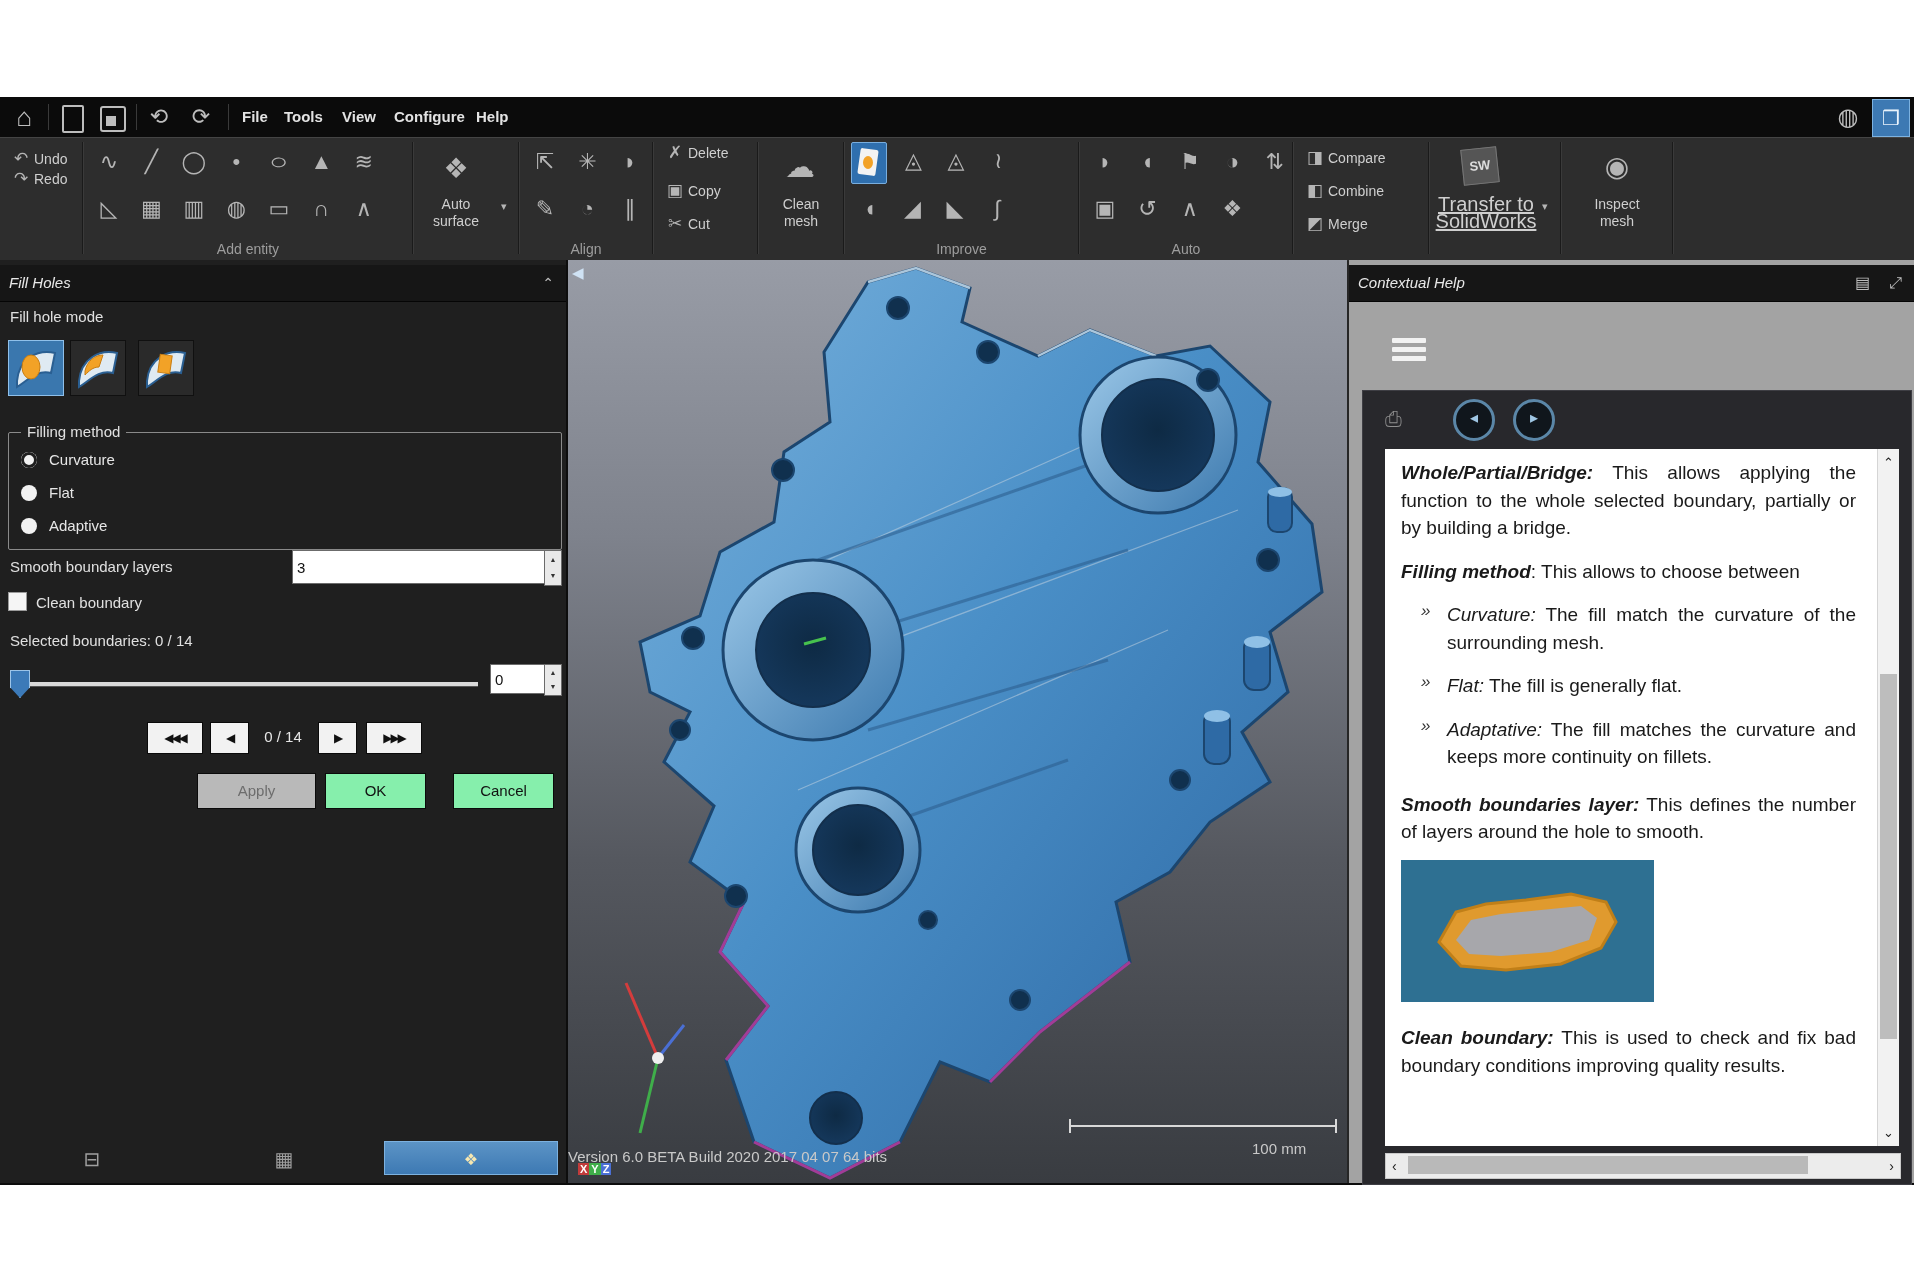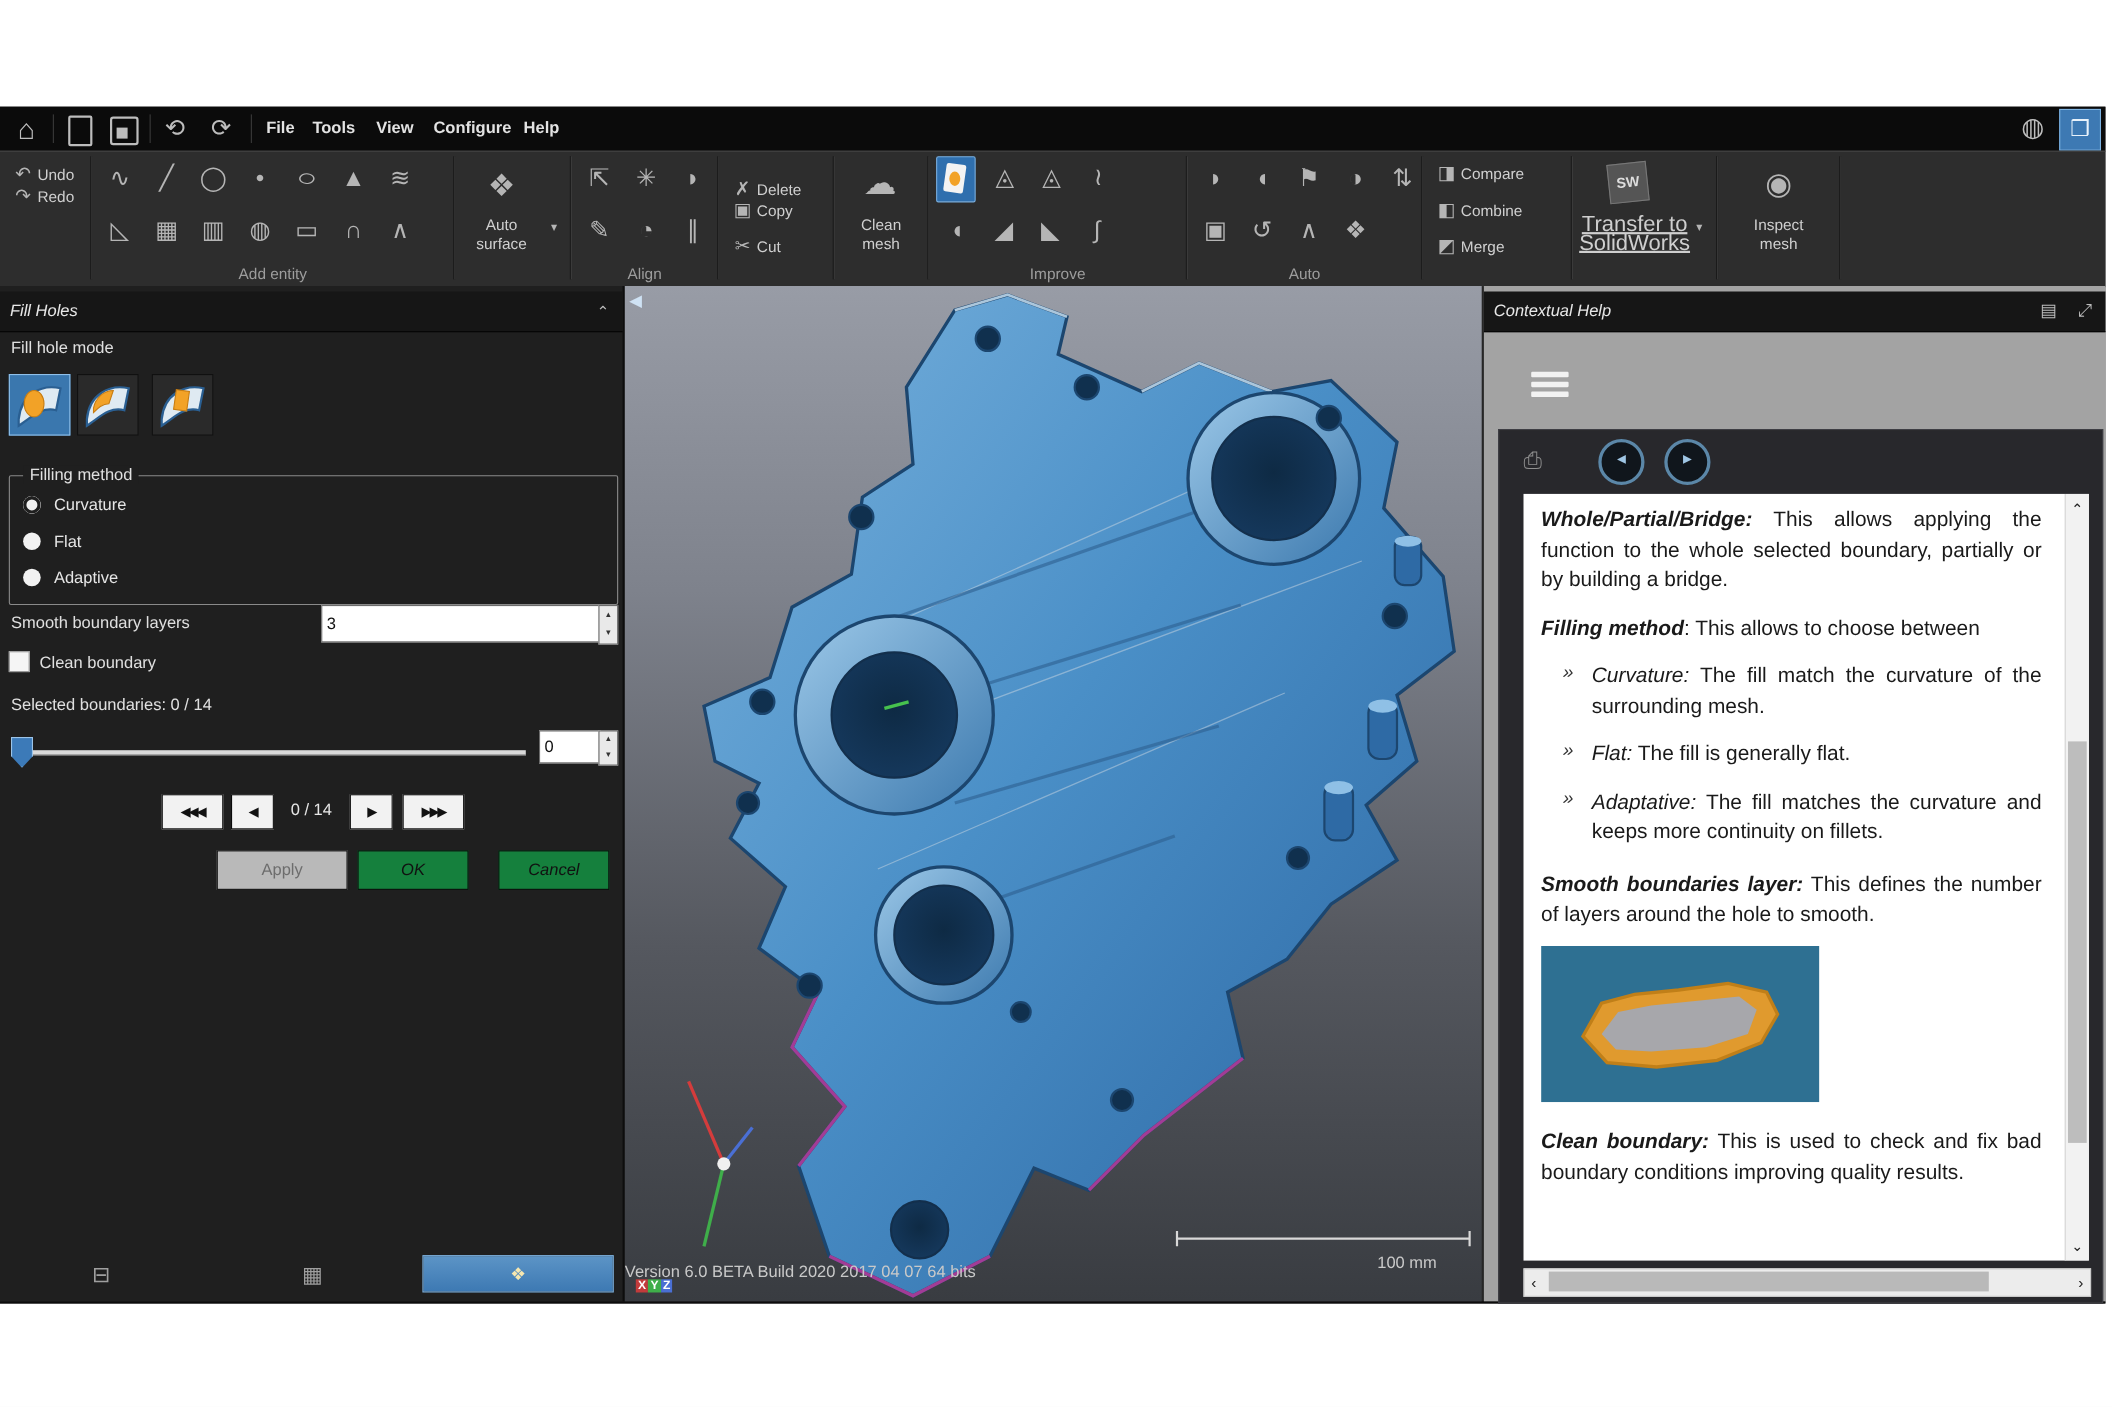--- a/index.html
+++ b/index.html
@@ -60,21 +60,21 @@
   .spin span{position:absolute;left:0;width:100%;text-align:center;color:#333;font-size:7px;line-height:8px;}
   .checkbox{position:absolute;width:17px;height:17px;background:#f5f5f5;border:1px solid #9a9a9a;}
   .slider-track{position:absolute;height:4px;background:#d9d9d9;border-bottom:1px solid #555;}
   .slider-handle{position:absolute;width:18px;height:26px;background:#3c7ab8;border:1px solid #9cc4e8;
      clip-path:polygon(0 0,100% 0,100% 62%,50% 100%,0 62%);}
   .nav-btn{position:absolute;height:30px;background:#f2f2f2;border:1px solid #0a0a0a;color:#111;text-align:center;
      font-size:12px;line-height:30px;letter-spacing:-2px;}
   .nav-count{position:absolute;height:30px;line-height:30px;font-size:15px;color:#e6e6e6;text-align:center;}
   .action-btn{position:absolute;height:34px;border:1px solid #0a0a0a;font-size:15px;text-align:center;line-height:34px;}
   .action-btn.disabled{background:#b9b9b9;color:#6d6d6d;}
-  .action-btn.normal{background:#15803d;color:#111;font-style:italic;}
+  .action-btn.normal{background:#86efac;color:#111;}
   .lp-tab{position:absolute;bottom:8px;height:32px;color:#9f9f9f;font-size:20px;text-align:center;line-height:32px;}
   .lp-tab.active{background:linear-gradient(#5c94c6,#3d79b3);border:1px solid #7db2e0;color:#f4e9c8;}
 
   
   #vp-collapse{position:absolute;left:4px;top:4px;color:#cfe2f4;font-size:15px;}
   #vp-status{position:absolute;left:0;bottom:18px;width:100%;text-align:left;color:#c9c9c9;font-size:15px;}
   #vp-scale-label{position:absolute;color:#c9c9c9;font-size:15px;}
   .axis-letter{font-size:11px;font-weight:bold;padding:0 2px;}
 
   
@@ -175,21 +175,21 @@
       <div class="tb-row" style="top:52px;">
         <span class="tb-glyph">✎</span>
         <span class="tb-glyph">◔</span>
         <span class="tb-glyph">∥</span>
       </div>
       <div class="tb-caption">Align</div>
     </div>
     <div class="tb-sep" style="left:652px;"></div>
 
     <div class="abs" style="left:654px;top:0;width:103px;height:123px;">
-      <div class="vstack-item" style="top:19px;">
+      <div class="vstack-item" style="top:0;">
         <span class="tb-glyph">✗</span><span class="tb-minilabel">Delete</span>
       </div>
       <div class="vstack-item" style="top:38px;">
         <span class="tb-glyph">▣</span><span class="tb-minilabel">Copy</span>
       </div>
       <div class="vstack-item" style="top:71px;">
         <span class="tb-glyph">✂</span><span class="tb-minilabel">Cut</span>
       </div>
     </div>
     <div class="tb-sep" style="left:757px;"></div>

